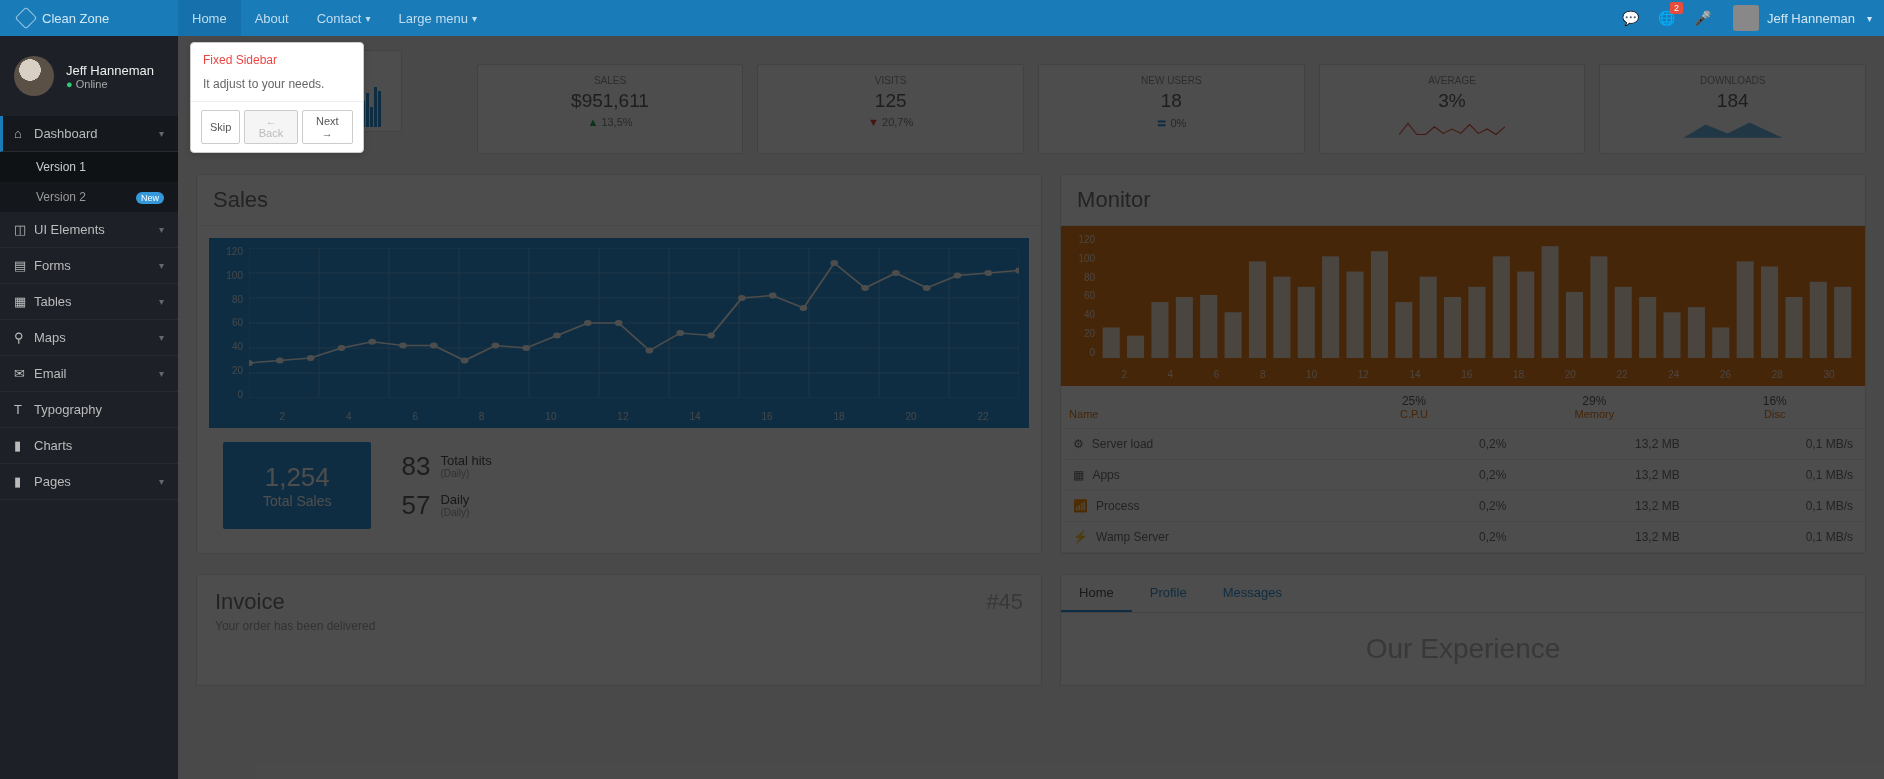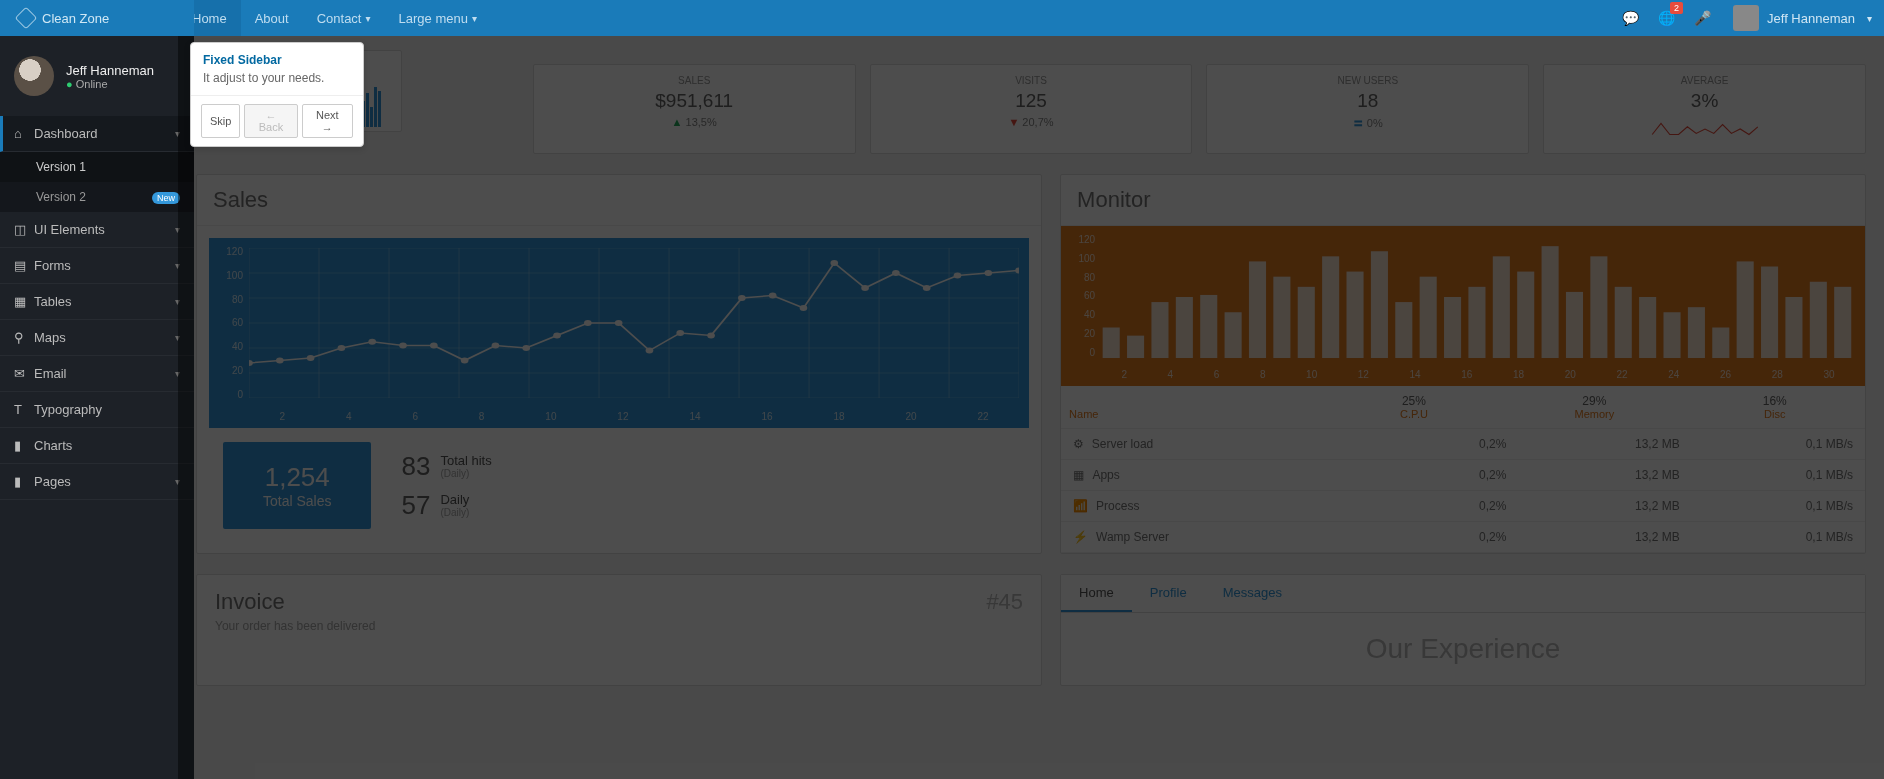--- a/index.html
+++ b/index.html
@@ -11,21 +11,21 @@
 .topnav{display:flex;gap:0}
 .topnav-item{padding:0 14px;height:36px;display:flex;align-items:center;color:#bfddf0;cursor:pointer}
 .topnav-item.active{background:#1670ab}
 .caret{margin-left:4px;font-size:10px}
 .topbar-right{margin-left:auto;display:flex;align-items:center;height:36px}
 .top-icon{width:36px;height:36px;display:flex;align-items:center;justify-content:center;color:#cfe6f4;cursor:pointer;position:relative;font-size:14px}
 .badge{position:absolute;top:2px;right:2px;background:#e74c3c;color:#fff;font-size:9px;padding:1px 4px;border-radius:2px}
 .top-user{display:flex;align-items:center;gap:8px;padding:0 12px;color:#cfe6f4;cursor:pointer}
 .avatar-sm{width:26px;height:26px;border-radius:3px;background:#888}
 
-.sidebar{position:absolute;top:0;left:0;width:194px;height:100%;background:#1d2127;color:#aaa;z-index:100}
+.sidebar{position:absolute;top:0;left:0;width:178px;height:100%;background:#1d2127;color:#aaa;z-index:100}
 .side-logo{height:36px;background:#1a7bb9;display:flex;align-items:center;padding-left:18px;gap:8px;color:#d0e8f5}
 .profile{display:flex;align-items:center;gap:12px;padding:20px 14px}
 .avatar{width:40px;height:40px;border-radius:50%;background:#999 radial-gradient(circle at 40% 35%, #d8cfc5 30%, #5a5046 31%)}
 .prof-name{color:#eee;font-size:13px}
 .prof-status{font-size:11px;color:#aaa}
 .prof-status::before{content:"● ";color:#2ecc71}
 .menu{list-style:none}
 .menu-item{display:flex;align-items:center;padding:10px 14px;color:#bbb;cursor:pointer;border-bottom:1px solid #272b31;font-size:13px}
 .menu-item.active{background:#15191e;border-left:3px solid #1a7bb9;padding-left:11px}
 .menu-icon{width:20px;font-size:13px}
@@ -90,21 +90,21 @@
 .invoice-sub{padding:0 18px 12px 18px;font-size:12px;color:#aaa}
 
 .tabs{display:flex;border-bottom:1px solid #ddd;background:#fff}
 .tab{padding:10px 18px;font-size:13px;color:#3498db;cursor:pointer}
 .tab.active{color:#555;border-bottom:2px solid #3498db}
 .exp-title{text-align:center;font-size:28px;color:#bbb;font-weight:300;padding:20px}
 
 .popover{position:absolute;top:42px;left:190px;width:174px;background:#fff;border:1px solid #ccc;border-radius:4px;z-index:200;box-shadow:0 2px 6px rgba(0,0,0,.15)}
 .popover::before{content:"";position:absolute;left:-8px;top:14px;border:8px solid transparent;border-right-color:#fff}
 .pop-body{padding:10px 12px}
-.pop-title{font-weight:bold;font-size:12px;color:#0369a1;margin-bottom:4px}
+.pop-title{font-weight:normal;font-size:12px;color:#ef4444;margin-bottom:10px}
 .pop-text{font-size:12px;color:#666}
 .pop-btns{display:flex;gap:4px;padding:8px 10px;border-top:1px solid #eee}
 .pop-btn{font-size:11px;padding:4px 8px;border:1px solid #ccc;background:#fff;border-radius:2px;cursor:pointer;color:#555}
 .pop-btn.disabled{color:#bbb;background:#f5f5f5}
 </style>
 </head>
 <body>
 
 <div class="app">
   <div class="topbar">
@@ -229,20 +229,27 @@
         <div class="card">
           <div class="card-title">NEW USERS</div>
           <div class="card-value">18</div>
           <div class="card-foot"><span class="flat">〓 </span><span>0%</span></div>
         </div>
         <div class="card">
           <div class="card-title">AVERAGE</div>
           <div class="card-value">3%</div>
           <svg class="sparkline" viewBox="0 0 100 20">
               <path d="M2,15 L10,5 L18,15 L26,15 L34,8 L42,14 L50,10 L58,14 L66,6 L74,14 L82,10 L90,15 L98,8" stroke="#e74c3c" fill="none" stroke-width="1"></path>
+            </svg>
+        </div>
+        <div class="card">
+          <div class="card-title">DOWNLOADS</div>
+          <div class="card-value">184</div>
+          <svg class="sparkarea" viewBox="0 0 100 20">
+              <path d="M5,18 L25,6 L45,14 L65,4 L95,18 Z" fill="#3498db" opacity=".7"></path>
             </svg>
         </div>
       </div>
 
       <div class="row">
         <div class="panel" style="flex:1.05">
           <div class="panel-h">Sales</div>
           <div class="panel-b">
             <div class="sales-chart">
               <div class="axis-y" id="sales-y">

